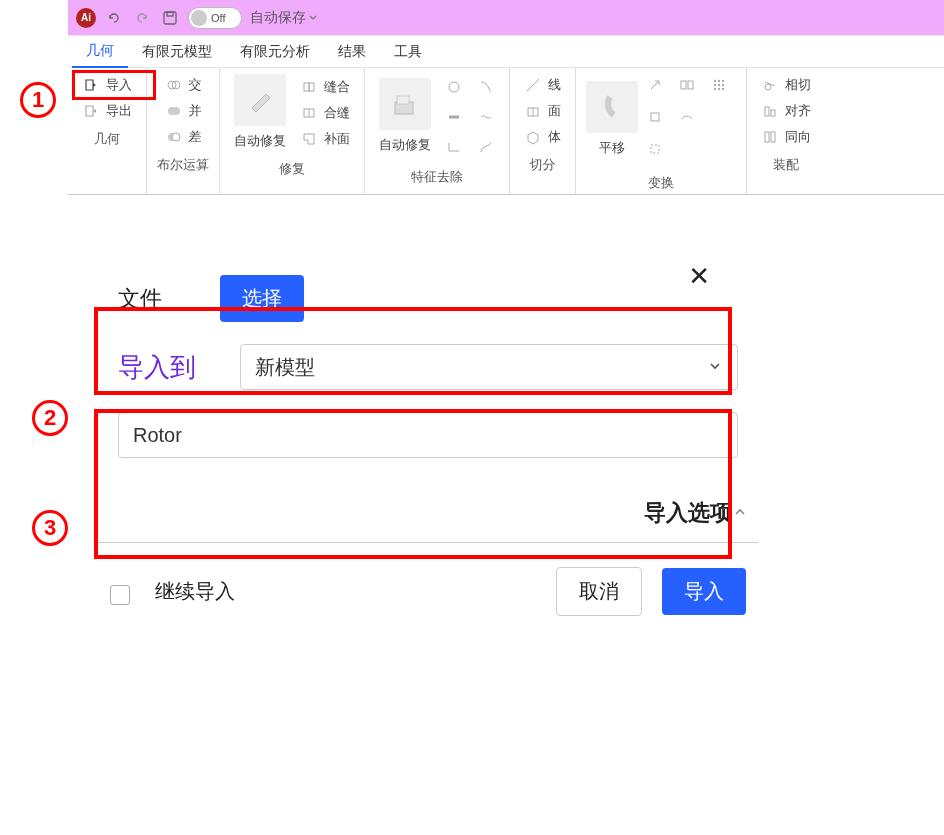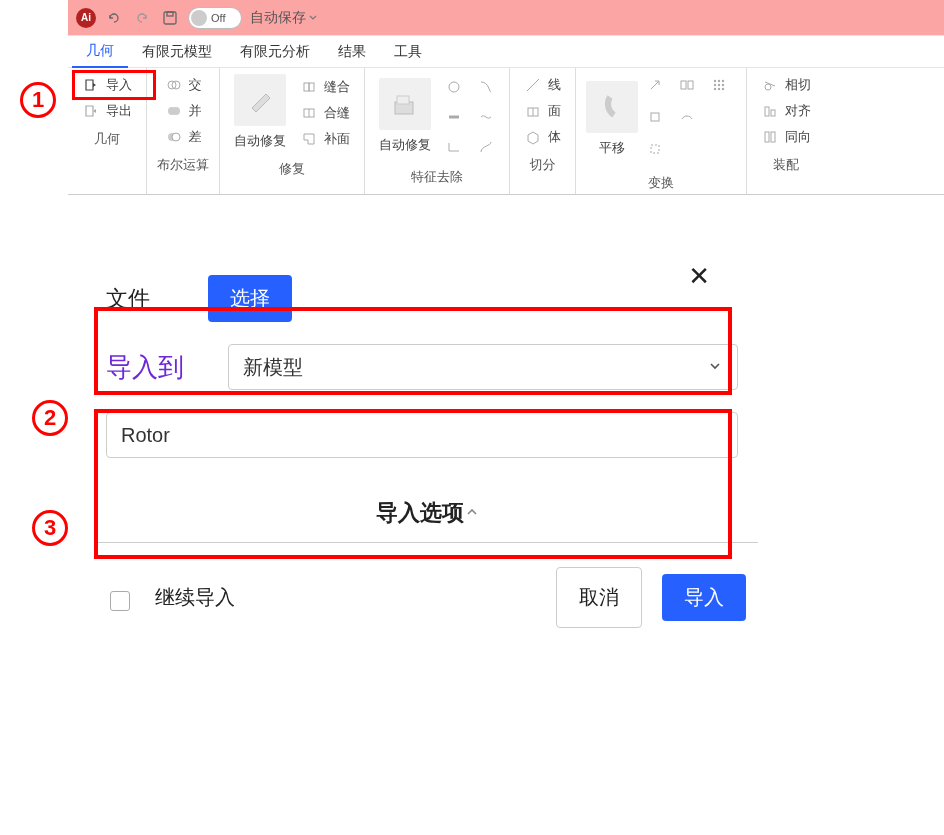--- a/index.html
+++ b/index.html
@@ -1,20 +1,20 @@
 <!DOCTYPE html>
 <html><head>
 <meta charset="utf-8">
 <style>
 * { box-sizing: border-box; margin: 0; padding: 0; font-family: "Microsoft YaHei", "PingFang SC", sans-serif; }
 body { background: #fff; width: 944px; height: 835px; overflow: hidden; }
 
 
 .titlebar {
-  height: 36px; background: #fca5a5; display: flex; align-items: center;
+  height: 36px; background: #f0abfc; display: flex; align-items: center;
   padding: 0 8px; gap: 8px; border-bottom: 1px solid #e5e5e5;
 }
 .titlebar .app-logo {
   width: 20px; height: 20px; border-radius: 50%; background: #b22222;
   color: #fff; font-size: 10px; font-weight: bold; display: flex;
   align-items: center; justify-content: center;
 }
 .titlebar .tb-icon {
   width: 20px; height: 20px; display: flex; align-items: center; justify-content: center;
   color: #555; cursor: pointer;
@@ -90,43 +90,43 @@
   color:red; font-size:22px; font-weight:bold; display:flex; align-items:center;
   justify-content:center; background:#fff;
 }
 .ribbon-wrap { position:relative; margin-left:68px; }
 
 
 .dialog-wrap { position: relative; margin-top: 60px; margin-left: 98px; width: 660px; }
 .dialog-title { color:#2660ff; font-size:24px; font-weight:600; padding: 8px 12px; }
 .dialog-close { position:absolute; right:48px; top:6px; font-size:26px; cursor:pointer; color:#222;}
 .dialog-body { padding: 20px 20px 4px 8px; }
-.drow { display:flex; align-items:center; gap:16px; margin-bottom:22px; }
+.drow { display:flex; align-items:center; gap:16px; margin-bottom:22px;margin-left:12px; }
 .dlabel { font-size:22px; color:#222; width:86px; }
 .dlabel2 { font-size:26px; color:#6d28d9; width:106px; }
 .dinput {
   flex:1; height:46px; border:1px solid #ccc; border-radius:4px;
   padding:0 14px; font-size:20px; color:#333; min-width:0;
 }
 .dbtn-primary {
   background:#2660ff; color:#fff; border:none; border-radius:4px;
   padding:10px 22px; font-size:20px; cursor:pointer;
 }
 .dbtn-secondary {
   background:#fff; color:#222; border:1px solid #ccc; border-radius:4px;
-  padding:16px 22px; font-size:20px; cursor:pointer;
+  padding:10px 22px; font-size:20px; cursor:pointer;
 }
 .dselect {
   flex:1; height:46px; border:1px solid #ccc; border-radius:4px;
   padding:0 14px; font-size:20px; color:#333; display:flex; align-items:center;
   justify-content:space-between; cursor:pointer;
 }
 .section-label {
   font-size:22px; font-weight:600; color:#222; display:flex;
-  align-items:center; justify-content:center; padding:14px 10px;
+  align-items:center; justify-content:flex-end; padding:14px 10px;
   border-bottom:1px solid #ccc;
 }
 .footer {
   display:flex; align-items:center; justify-content:flex-end; gap:20px;
   padding:24px 12px 0 12px;
 }
 .footer .left { flex:1; display:flex; align-items:flex-end; gap:25px; font-size:20px; color:#222;}
 .cb { width:20px; height:20px; border:1px solid #aaa; border-radius:3px; }
 
 

